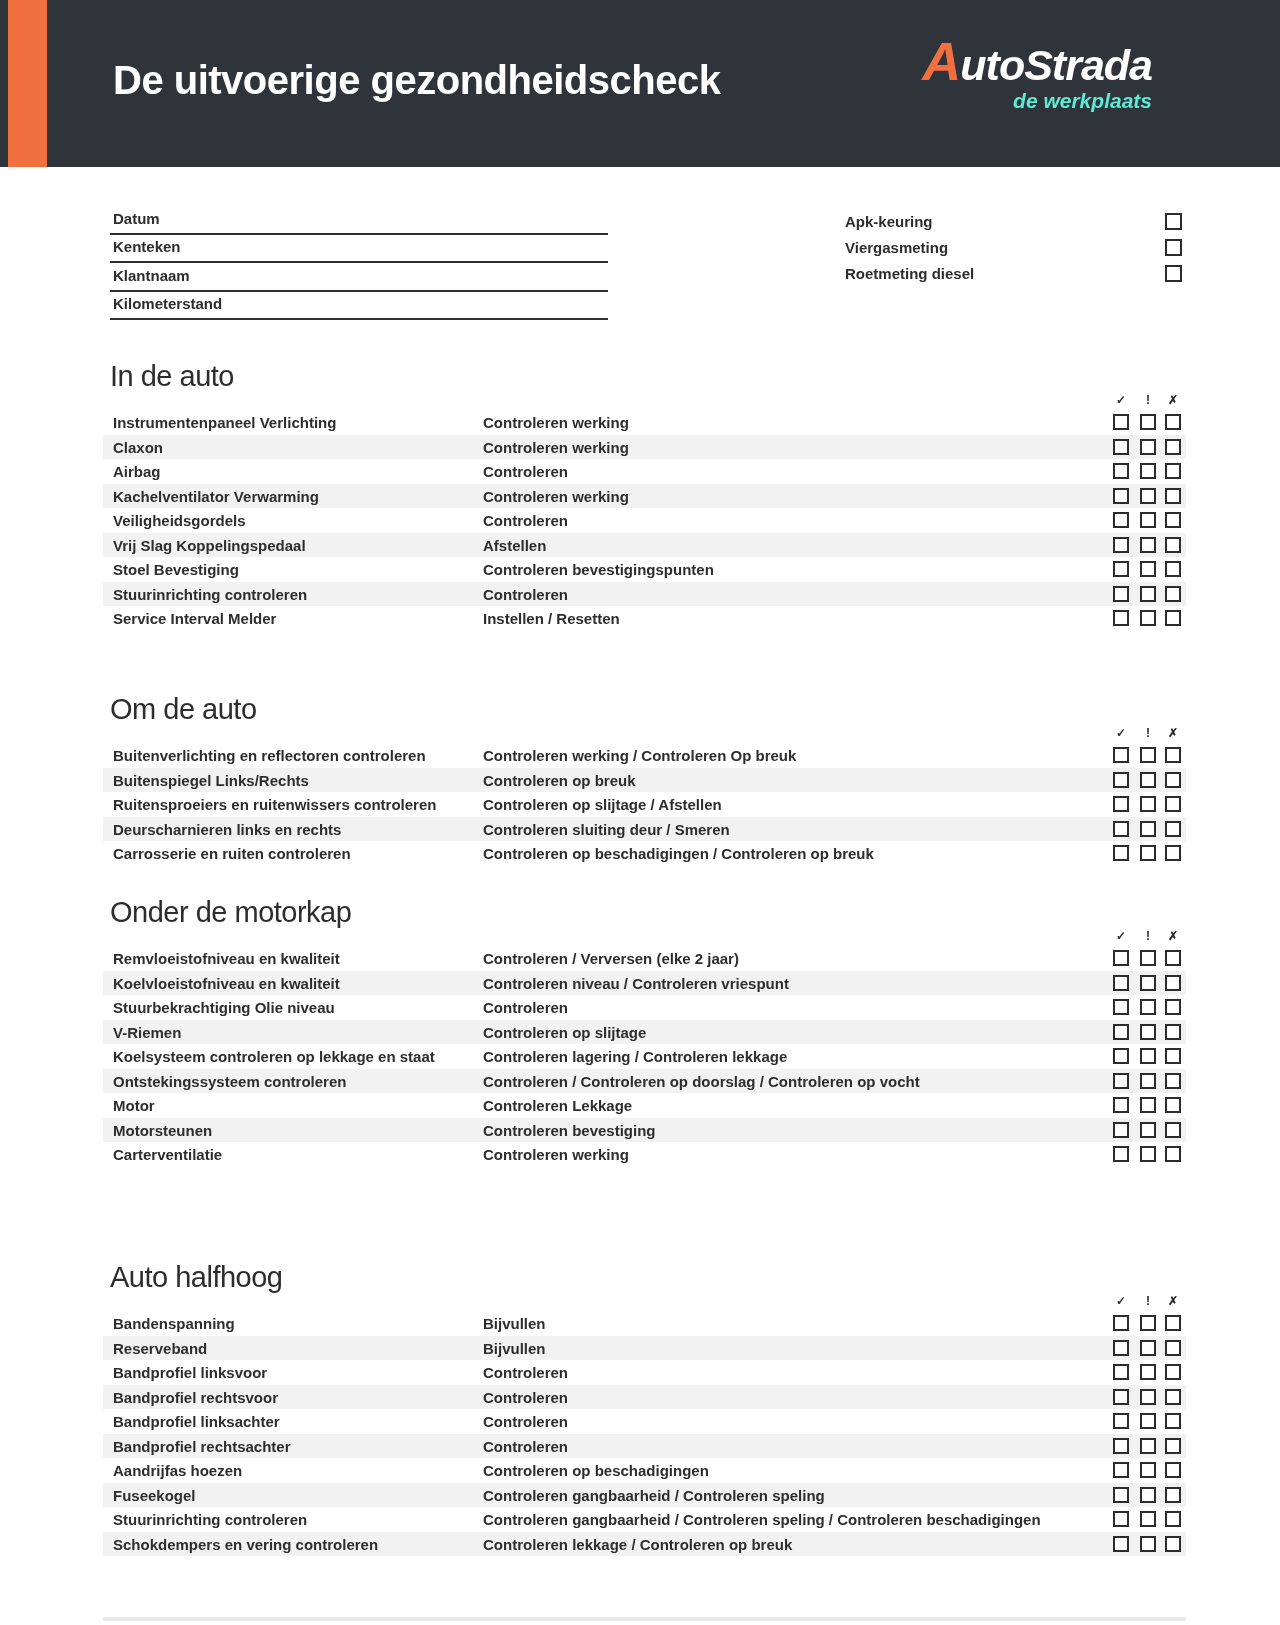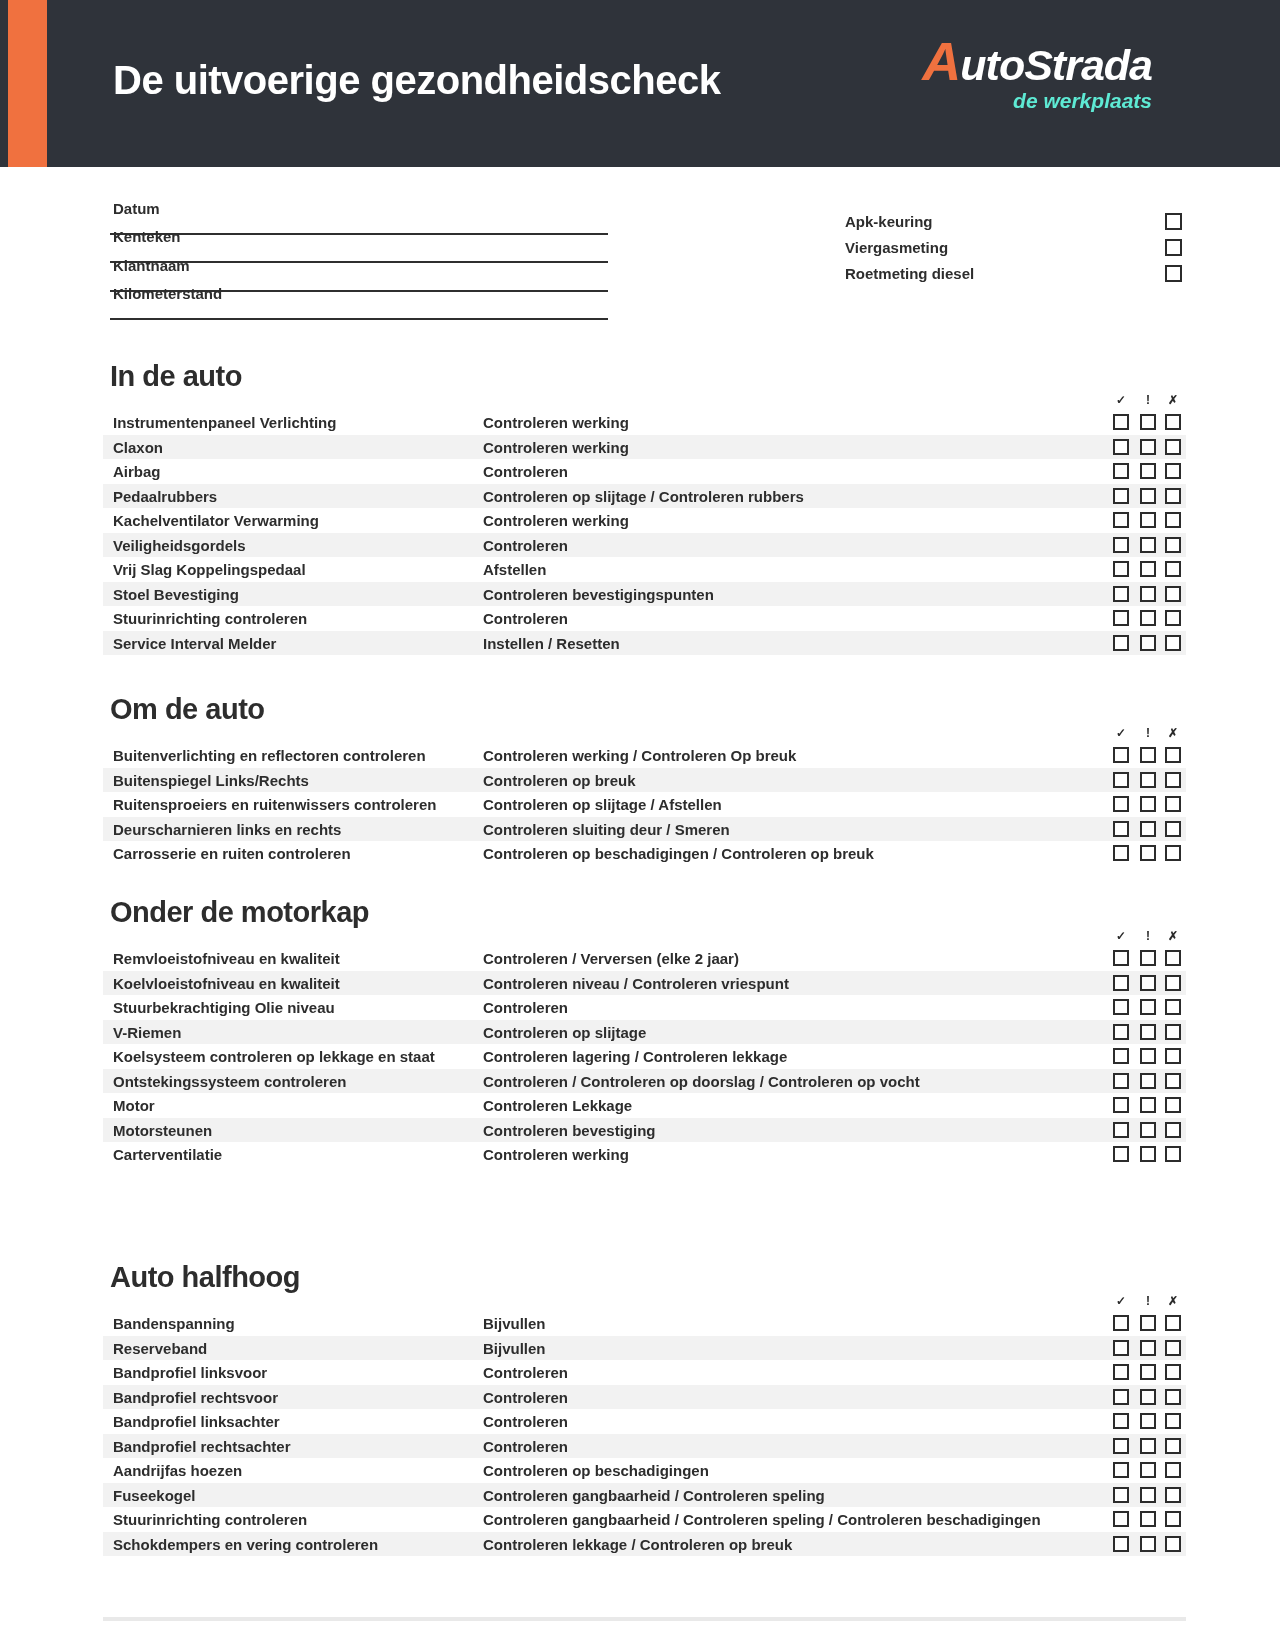--- a/index.html
+++ b/index.html
@@ -11,32 +11,32 @@
   .accent-bar{position:absolute;top:0;left:8px;width:39px;height:167px;background:#f0713f;}
   .hdr-title{position:absolute;left:113px;top:58px;font-size:40px;font-weight:bold;color:#ffffff;white-space:nowrap;letter-spacing:-0.5px;}
   .logo{position:absolute;left:880px;top:34px;width:272px;text-align:right;line-height:1;font-style:italic;}
   .logo-word{font-size:43px;font-weight:bold;color:#ffffff;letter-spacing:-1px;white-space:nowrap;}
   .logo-word .accent{color:#f0713f;font-size:54px;}
   .logo-tag{font-size:21px;font-weight:bold;color:#5eead4;margin-top:2px;letter-spacing:0;}
 
   
   .field{position:absolute;left:110px;width:498px;height:24px;border-bottom:2px solid #2f2f2f;}
   .f0{top:209px}.f1{top:237px}.f2{top:266px}.f3{top:294px}
-  .flabel{position:absolute;left:3px;bottom:16px;font-size:15px;font-weight:bold;white-space:nowrap;}
+  .flabel{position:absolute;left:3px;bottom:6px;font-size:15px;font-weight:bold;white-space:nowrap;}
 
   
   .opt-label{position:absolute;left:845px;font-size:15px;font-weight:bold;white-space:nowrap;}
   .o0{top:213px}.o1{top:239px}.o2{top:265px}
   .opt-box{position:absolute;left:1165px;width:13px;height:13px;border:2px solid #2b2b2b;background:#fff;}
   .ob0{top:213px}.ob1{top:239px}.ob2{top:265px}
 
   
   .section{position:absolute;left:0;width:1280px;}
   .sec-0{top:360px}.sec-1{top:693px}.sec-2{top:896px}.sec-3{top:1261px}
-  .sec-title{position:absolute;left:110px;top:0;font-size:29px;font-weight:bold;white-space:nowrap;letter-spacing:-0.5px;}
+  .sec-title{position:absolute;left:110px;top:0;font-size:29px;font-weight:normal;white-space:nowrap;letter-spacing:-0.5px;}
   .sym{position:absolute;top:33px;width:16px;text-align:center;font-size:12px;font-weight:bold;color:#2b2b2b;}
   .sym-0{left:1113px}.sym-1{left:1140px}.sym-2{left:1165px}
   .rows{position:absolute;top:50px;left:103px;width:1083px;}
   .row{position:relative;height:24.5px;}
   .row:nth-child(even){background:#f2f2f2;}
   .item,.action{position:absolute;top:50%;transform:translateY(-50%);font-size:15px;font-weight:bold;white-space:nowrap;color:#2d2d2d;}
   .item{left:10px;}
   .action{left:380px;}
   .cb{position:absolute;top:4px;width:12px;height:12px;border:2px solid #2c2c2c;background:#ffffff;}
   .b1{left:1010px}.b2{left:1037px}.b3{left:1062px}
@@ -100,27 +100,20 @@
     <span class="cb b3"></span>
   </div>
           <div class="row">
     <span class="item">Airbag</span>
     <span class="action">Controleren</span>
     <span class="cb b1"></span>
     <span class="cb b2"></span>
     <span class="cb b3"></span>
   </div>
           <div class="row">
-    <span class="item">Pedaalrubbers</span>
-    <span class="action">Controleren op slijtage / Controleren rubbers</span>
-    <span class="cb b1"></span>
-    <span class="cb b2"></span>
-    <span class="cb b3"></span>
-  </div>
-          <div class="row">
     <span class="item">Kachelventilator Verwarming</span>
     <span class="action">Controleren werking</span>
     <span class="cb b1"></span>
     <span class="cb b2"></span>
     <span class="cb b3"></span>
   </div>
           <div class="row">
     <span class="item">Veiligheidsgordels</span>
     <span class="action">Controleren</span>
     <span class="cb b1"></span>

